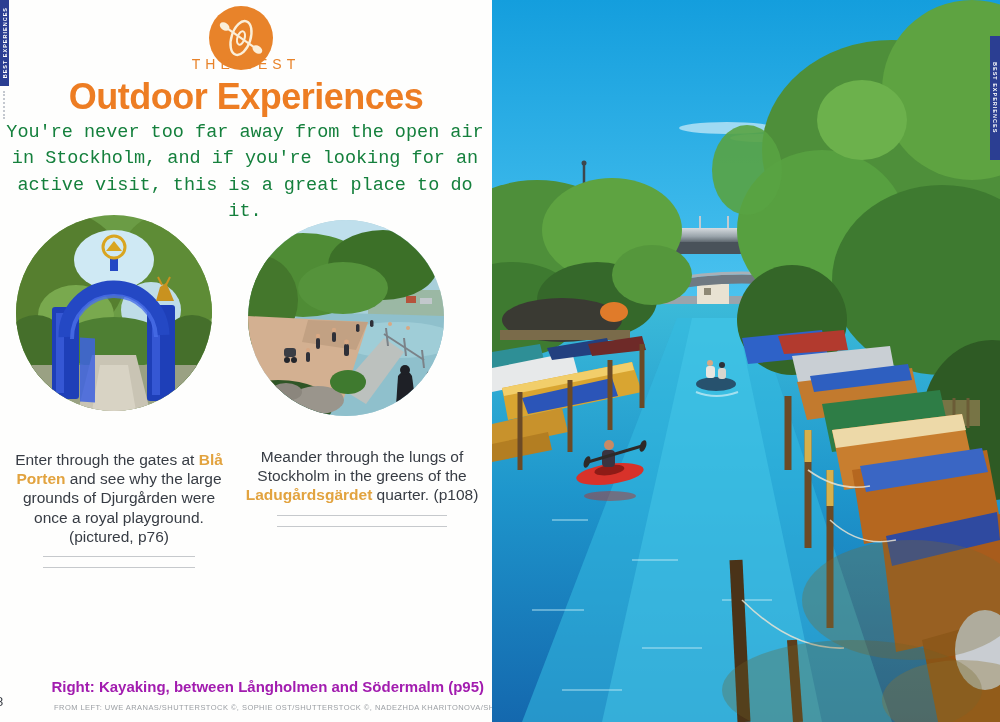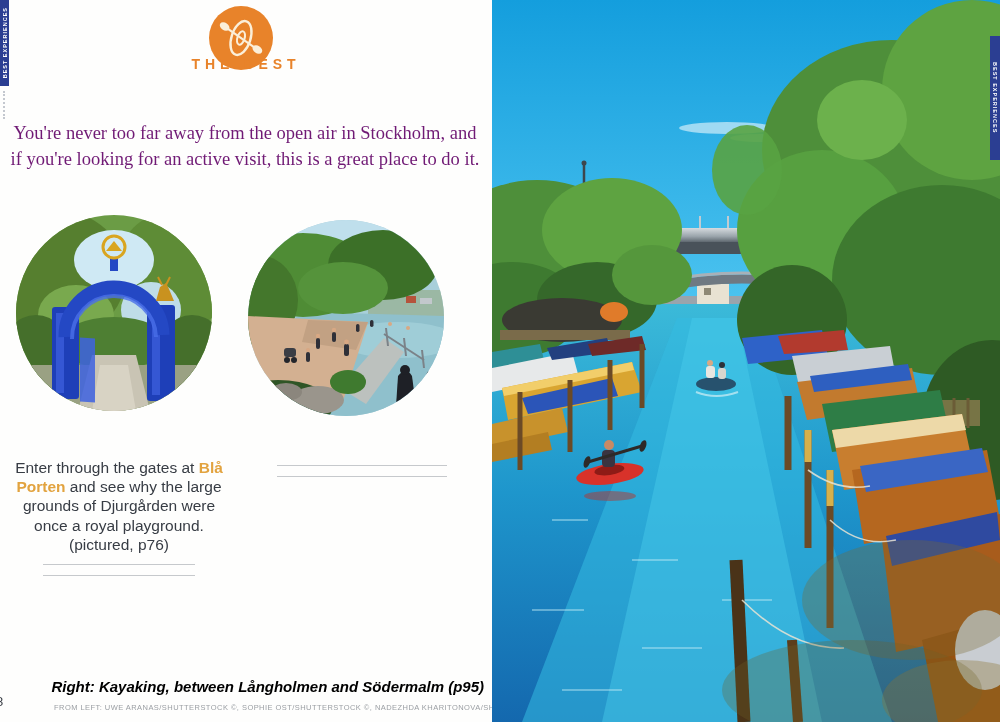--- a/index.html
+++ b/index.html
@@ -10,36 +10,36 @@
   .tab-left{left:0;top:0;width:9px;height:86px;}
   .tab-right{right:0;top:36px;width:10px;height:124px;}
   .tab span{writing-mode:vertical-rl;transform:rotate(180deg);font-size:5.5px;font-weight:bold;
             color:#fff;letter-spacing:1px;white-space:nowrap;}
   .tab-right span{transform:none;}
   .dotted-rule{position:absolute;left:3px;top:91px;height:28px;width:0;border-left:2px dotted #C4C8CF;z-index:9;}
   
   .page-left{position:absolute;left:0;top:0;width:492px;height:722px;background:#FEFEFD;}
   .badge{position:absolute;left:209px;top:6px;width:64px;height:64px;border-radius:50%;background:#E8832A;}
   .kicker{position:absolute;left:0;top:56px;width:100%;text-align:center;color:#E8832A;
-          font-weight:bold;font-size:14px;letter-spacing:5px;}
+          font-weight:normal;font-size:14px;letter-spacing:5px;}
   .title{position:absolute;left:0;top:76px;width:100%;text-align:center;color:#ED7D23;
          font-weight:bold;font-size:36px;letter-spacing:-0.5px;}
-  .intro{position:absolute;left:6px;top:120px;width:478px;text-align:center;color:#701a75;
-         font-family:Liberation Serif, serif;font-size:18.5px;line-height:1.42;}
+  .intro{position:absolute;left:6px;top:120px;width:478px;text-align:center;color:#15803d;
+         font-family:Liberation Mono, monospace;font-size:18.5px;line-height:1.42;}
   .circle{position:absolute;width:196px;height:196px;border-radius:50%;overflow:hidden;box-shadow:0 0 0 1px rgba(0,0,0,.04) inset;}
   .circle svg{display:block;width:100%;height:100%;}
   .c1{left:16px;top:215px;} .c2{left:248px;top:220px;}
-  .col{position:absolute;top:450px;text-align:center;font-size:15.5px;line-height:1.24;color:#373C44;margin-top:8px;}
+  .col{position:absolute;top:450px;text-align:center;font-size:15.5px;line-height:1.24;color:#373C44;}
   .col-l{left:8px;width:222px;} .col-r{left:238px;width:248px;top:447px;}
   .block{margin:0 0 9px 0;}
   .divider{width:152px;margin:10px auto 10px auto;border-top:1.5px solid #C6C9CC;height:0;}
   .col-r .divider{width:170px;}
   .hl{color:#E2A33F;font-weight:bold;}
   .caption{position:absolute;left:0;top:678px;width:484px;text-align:right;font-weight:bold;
-           font-size:15px;color:#000000;font-style:italic;}
+           font-size:15px;color:#a21caf;}
   .credits{position:absolute;left:54px;top:703px;width:430px;font-size:7.5px;letter-spacing:.45px;
            color:#9A9EA3;white-space:nowrap;}
   .pagenum{position:absolute;left:-4px;top:694px;font-size:13px;color:#3A3F46;}
   
   .photo{position:absolute;left:492px;top:0;width:508px;height:722px;overflow:hidden;}
   .photo svg{display:block;width:100%;height:100%;}
 </style>
 </head>
 <body>
 
@@ -60,20 +60,21 @@
         </g>
         <g stroke="#FBEFD9" fill="#FBEFD9" stroke-width="2.2" stroke-linecap="round" transform="rotate(-55 32 32)">
           <line x1="32" y1="13" x2="32" y2="51" fill="none"></line>
           <ellipse cx="32" cy="12" rx="2.6" ry="4.2"></ellipse>
           <ellipse cx="32" cy="52" rx="2.6" ry="4.2"></ellipse>
         </g>
       </svg>
     </div>
 
     <div class="kicker">THE BEST</div>
+    <div class="title">Outdoor Experiences</div>
     <div class="intro">You're never too far away from the open air in Stockholm, and if you're looking for an active visit, this is a great place to do it.</div>
 
     <div class="circle c1" role="img" aria-label="Blå Porten blue gate at Djurgården">
       <svg viewBox="0 0 196 196">
         <rect width="196" height="196" fill="#6B9C45"></rect>
         <ellipse cx="40" cy="60" rx="70" ry="65" fill="#567F2F"></ellipse>
         <ellipse cx="160" cy="55" rx="60" ry="60" fill="#5E8C36"></ellipse>
         <ellipse cx="98" cy="45" rx="40" ry="30" fill="#CFE9F4"></ellipse>
         <ellipse cx="135" cy="95" rx="30" ry="28" fill="#BFDDE8"></ellipse>
         <ellipse cx="60" cy="100" rx="38" ry="30" fill="#79A94E"></ellipse>
@@ -157,20 +158,21 @@
         </g>
       </svg>
     </div>
 
     <div class="col col-l">
       <div class="block"><span>Enter through the gates at </span><span class="hl">Blå Porten</span><span> and see why the large grounds of Djurgården were once a royal playground. (pictured, p76)</span></div>
       <div class="divider"></div>
       <div class="divider"></div>
     </div>
     <div class="col col-r">
+      <div class="block"><span>Meander through the lungs of Stockholm in the greens of the </span><span class="hl">Ladugårdsgärdet</span><span> quarter. (p108)</span></div>
       <div class="divider"></div>
       <div class="divider"></div>
     </div>
 
     <div class="caption">Right: Kayaking, between Långholmen and Södermalm (p95)</div>
     <div class="credits">FROM LEFT: UWE ARANAS/SHUTTERSTOCK ©, SOPHIE OST/SHUTTERSTOCK ©, NADEZHDA KHARITONOVA/SHUTTERSTOCK ©</div>
     <div class="pagenum">8</div>
   </div>
 
   <div class="photo" role="img" aria-label="Kayaking between Långholmen and Södermalm, canal with moored wooden boats and bridges">

